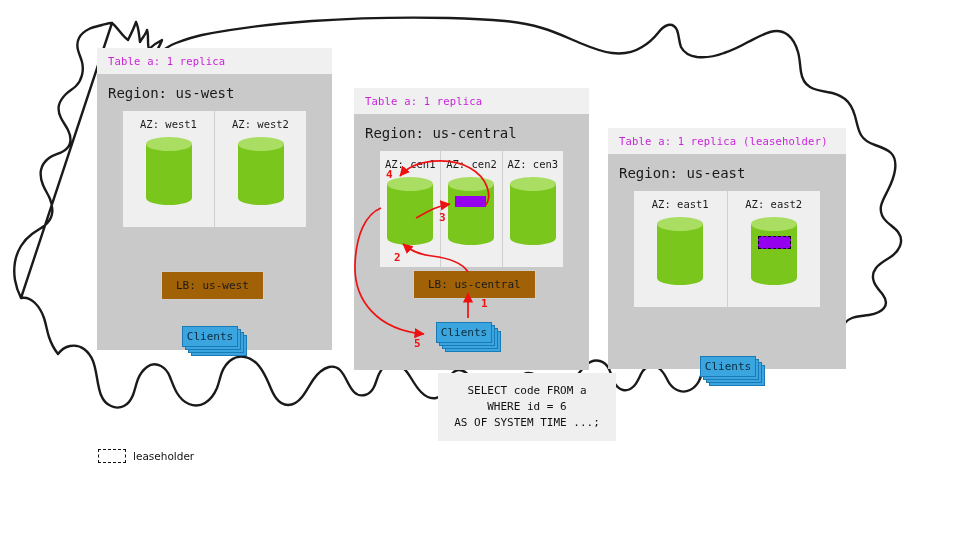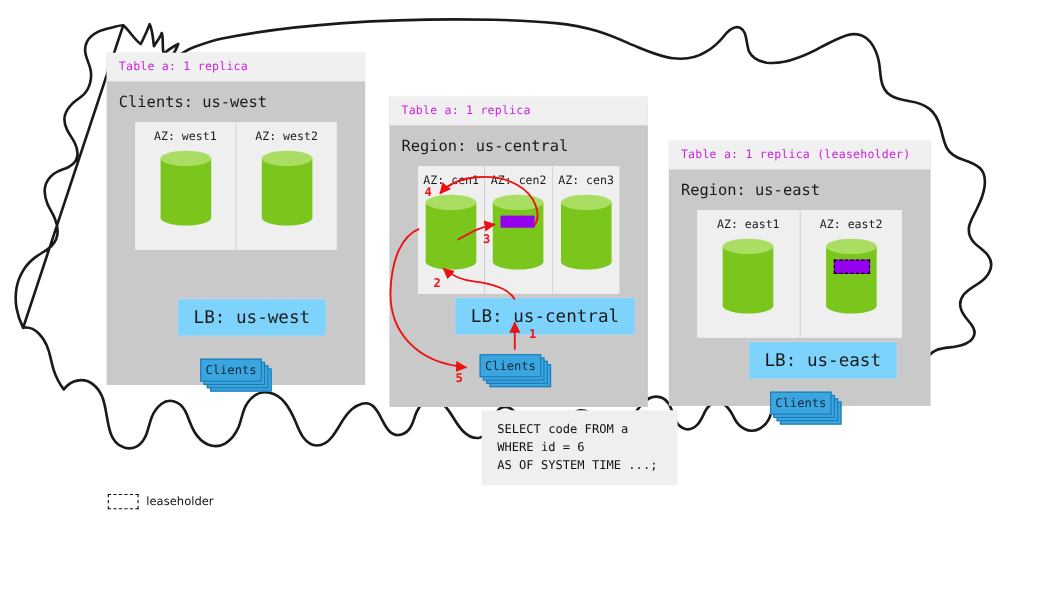--- a/index.html
+++ b/index.html
@@ -35,22 +35,22 @@
   .cyl-body{position:absolute;left:0;background:#7ac61d;}
   .cyl-top{position:absolute;left:0;top:0;background:#aade63;border-radius:50%;}
   .cyl-bot{position:absolute;left:0;background:#7ac61d;border-radius:50%;}
   .range{
     position:absolute;background:#9500ee;z-index:4;
   }
   .range.leaseholder{border:1.6px dashed #000;}
 
   
   .lb{
-    position:absolute;background:#7dd3fc;border:1px solid #cfcfcf;
-    font-size:16px;color:#1a1a1a;text-align:left;
+    position:absolute;background:#a16207;border:1px solid #cfcfcf;
+    font-size:11px;color:#1a1a1a;text-align:left;
     padding:7px 14px;white-space:nowrap;z-index:6;
   }
 
   
   .clients{position:absolute;z-index:6;}
   .clients .sheet{position:absolute;background:#3aa5de;border:1px solid #1b79b5;}
   .clients .front{
     position:absolute;left:0;top:0;background:#3aa5de;border:1px solid #1b79b5;
     font-size:11px;color:#0d2b3d;display:flex;align-items:center;justify-content:center;
     white-space:nowrap;
@@ -158,21 +158,21 @@
          C71,139 70,134 68,130 C66,126 63,122 61,118
          C59,114 58,109 59,105 C60,101 63,97 66,94
          C69,91 73,89 76,86 C79,83 81,79 82,75
          C83,71 83,66 82,62 C81,58 79,54 78,50
          C77,46 77,42 79,38 C81,34 85,31 89,29
          C93,27 98,26 102,25 C106,24 109,23 112,23 Z"></path>
   </svg>
 
   <div class="region" style="left:97px;top:48px;width:235px;height:302px;">
     <div class="region-head">Table a: 1 replica</div>
-    <div class="region-title">Clients: us-west</div>
+    <div class="region-title">Region: us-west</div>
     <div class="az-row" style="height:116px;">
       <div class="az">
         <div class="az-label">AZ: west1</div>
         <div class="cyl" style="width:46px;height:68px;">
           <div class="cyl-bot" style="top:54px;width:46px;height:14px;"></div>
           <div class="cyl-body" style="top:7px;width:46px;height:54px;"></div>
           <div class="cyl-top" style="width:46px;height:14px;"></div>
         </div>
       </div>
       <div class="az">
@@ -247,30 +247,29 @@
       <div class="az">
         <div class="az-label">AZ: east2</div>
         <div class="cyl" style="width:46px;height:68px;">
           <div class="cyl-bot" style="top:54px;width:46px;height:14px;"></div>
           <div class="cyl-body" style="top:7px;width:46px;height:54px;"></div>
           <div class="cyl-top" style="width:46px;height:14px;"></div>
           <div class="range leaseholder" style="left:7px;top:19px;width:31px;height:11px;"></div>
         </div>
       </div>
     </div>
-    <div class="lb" style="left:72px;top:182px;">LB: us-east</div>
     <div class="clients" style="left:92px;top:228px;width:63px;height:28px;">
       <div class="sheet" style="left:9px;top:9px;width:54px;height:19px;"></div>
       <div class="sheet" style="left:6px;top:6px;width:54px;height:19px;"></div>
       <div class="sheet" style="left:3px;top:3px;width:54px;height:19px;"></div>
       <div class="front" style="width:54px;height:19px;">Clients</div>
     </div>
   </div>
 
-  <div class="sql" style="left:438px;top:373px;width:150px;">SELECT code FROM a
+  <div class="sql" style="left:438px;top:373px;width:150px;text-align:center;">SELECT code FROM a
 WHERE id = 6
 AS OF SYSTEM TIME ...;</div>
 
   <div class="legend" style="left:98px;top:449px;">
     <div class="legend-swatch"></div>
     <div class="legend-text">leaseholder</div>
   </div>
 
   <svg id="arrows" viewBox="0 0 960 540">
     <defs>

